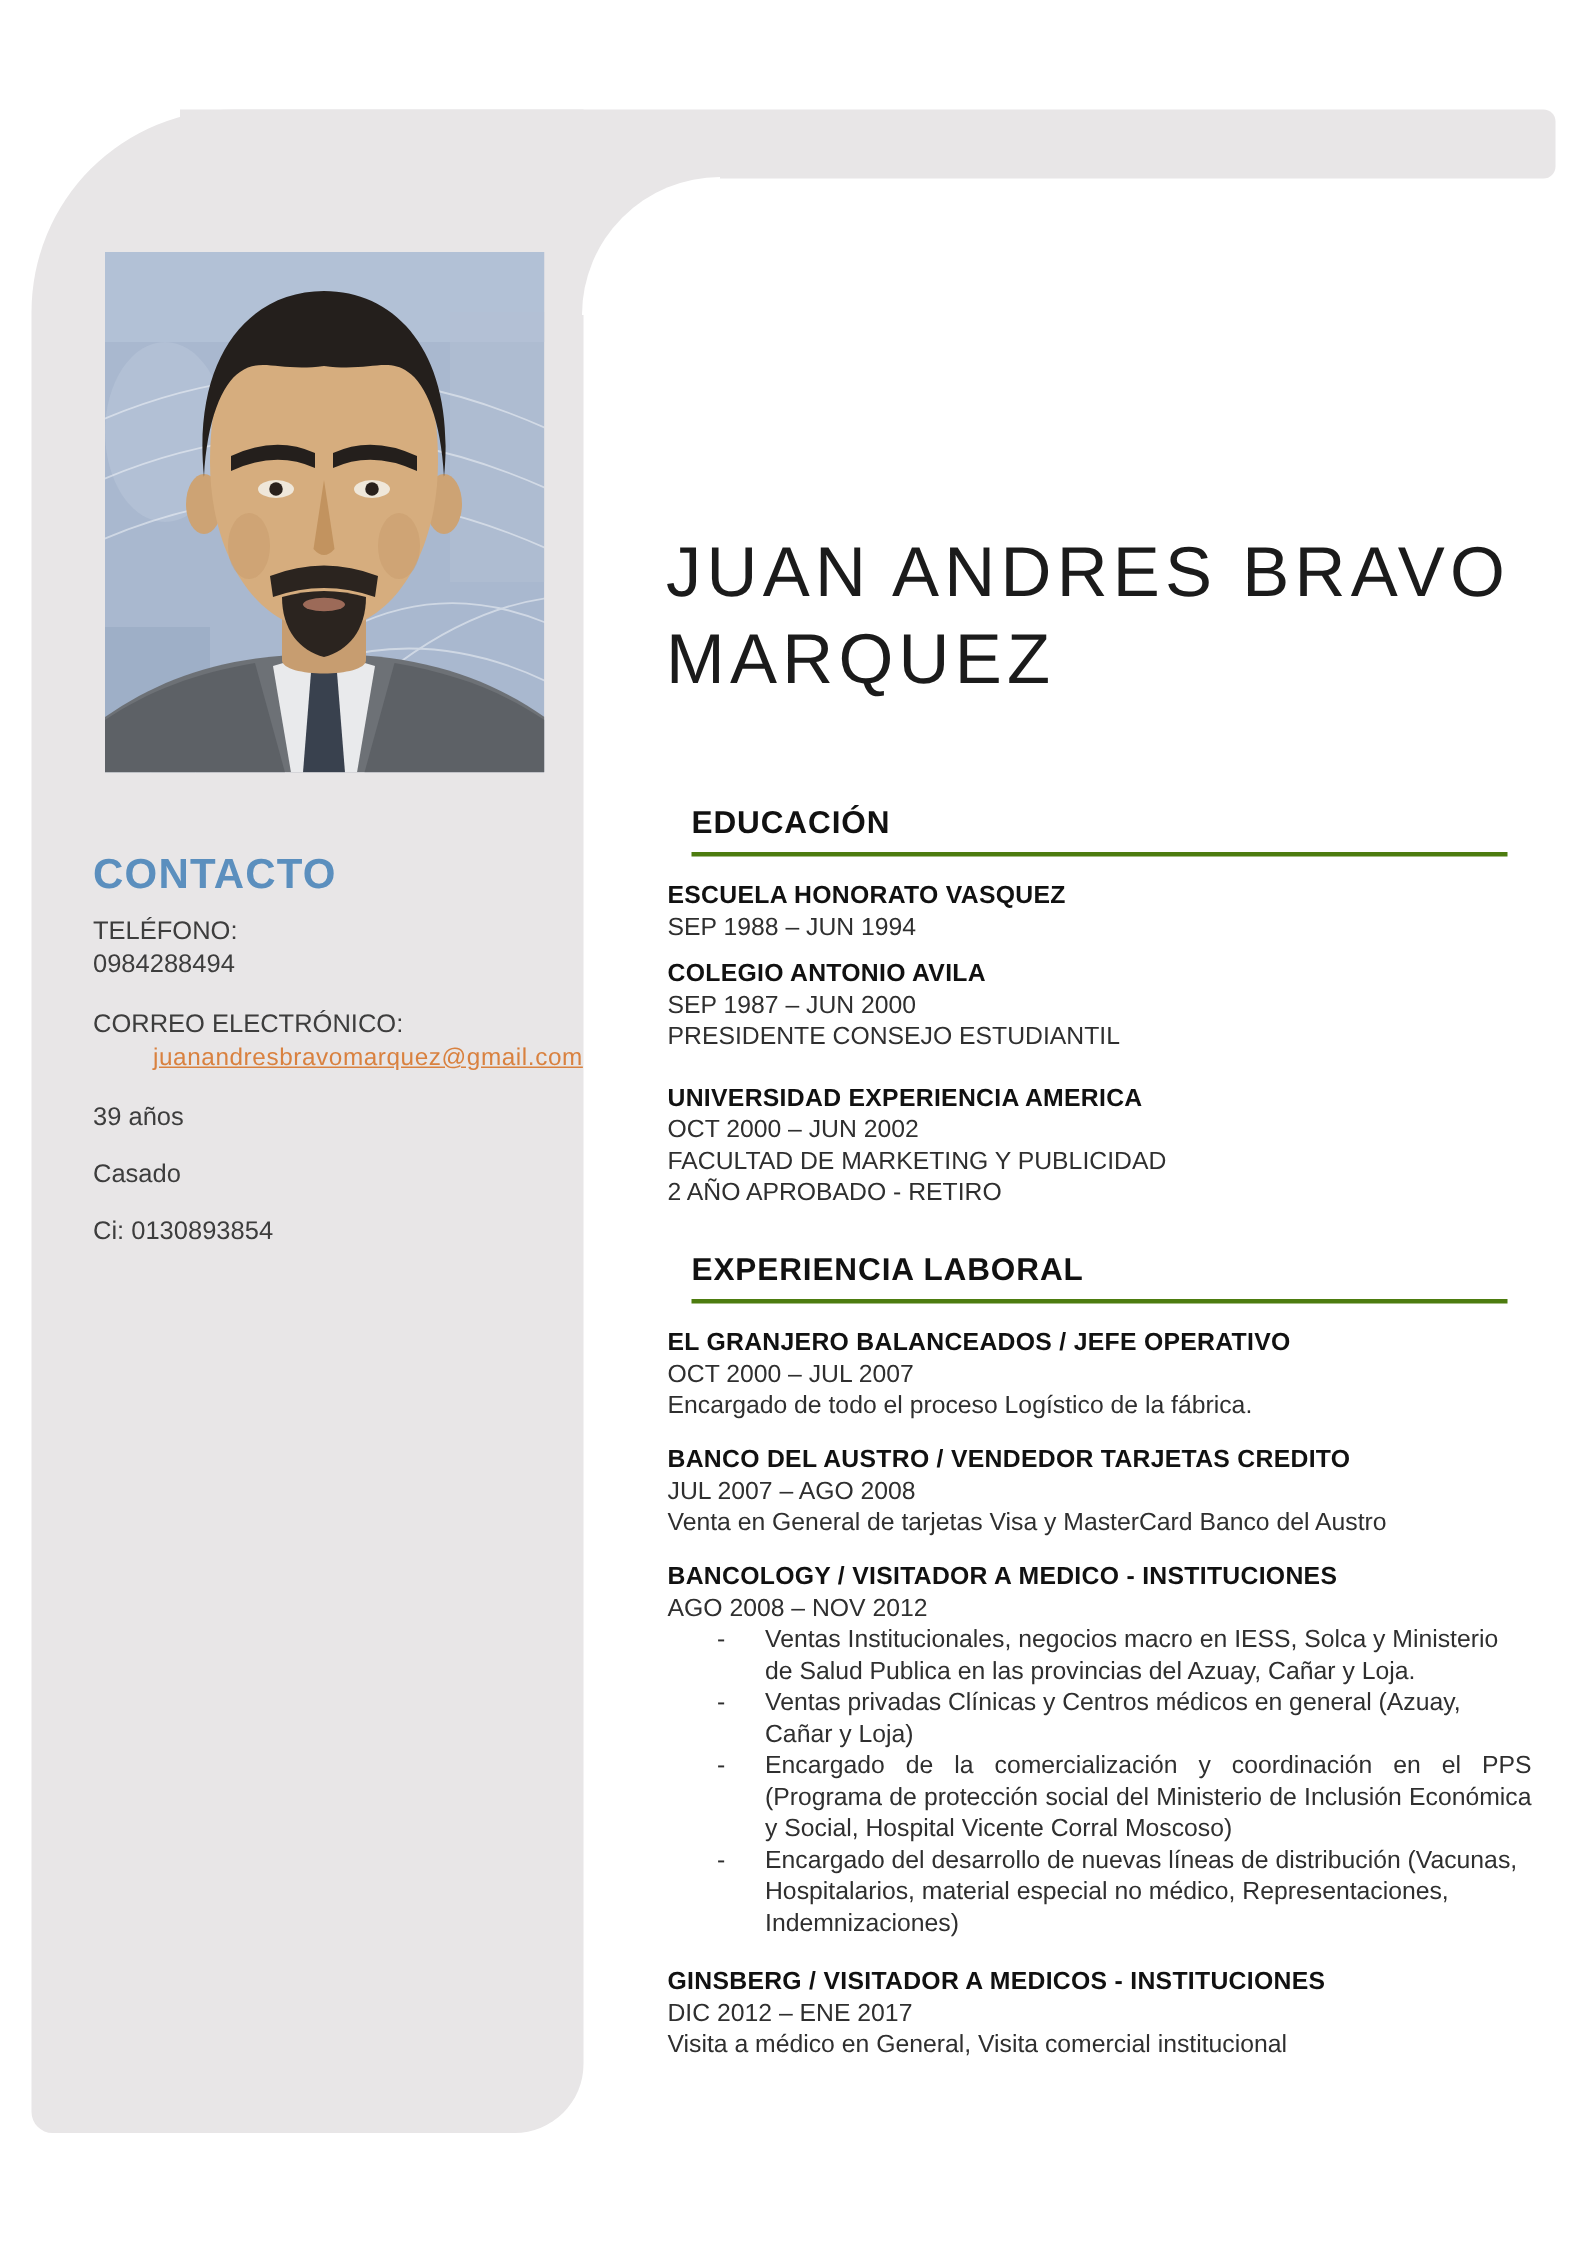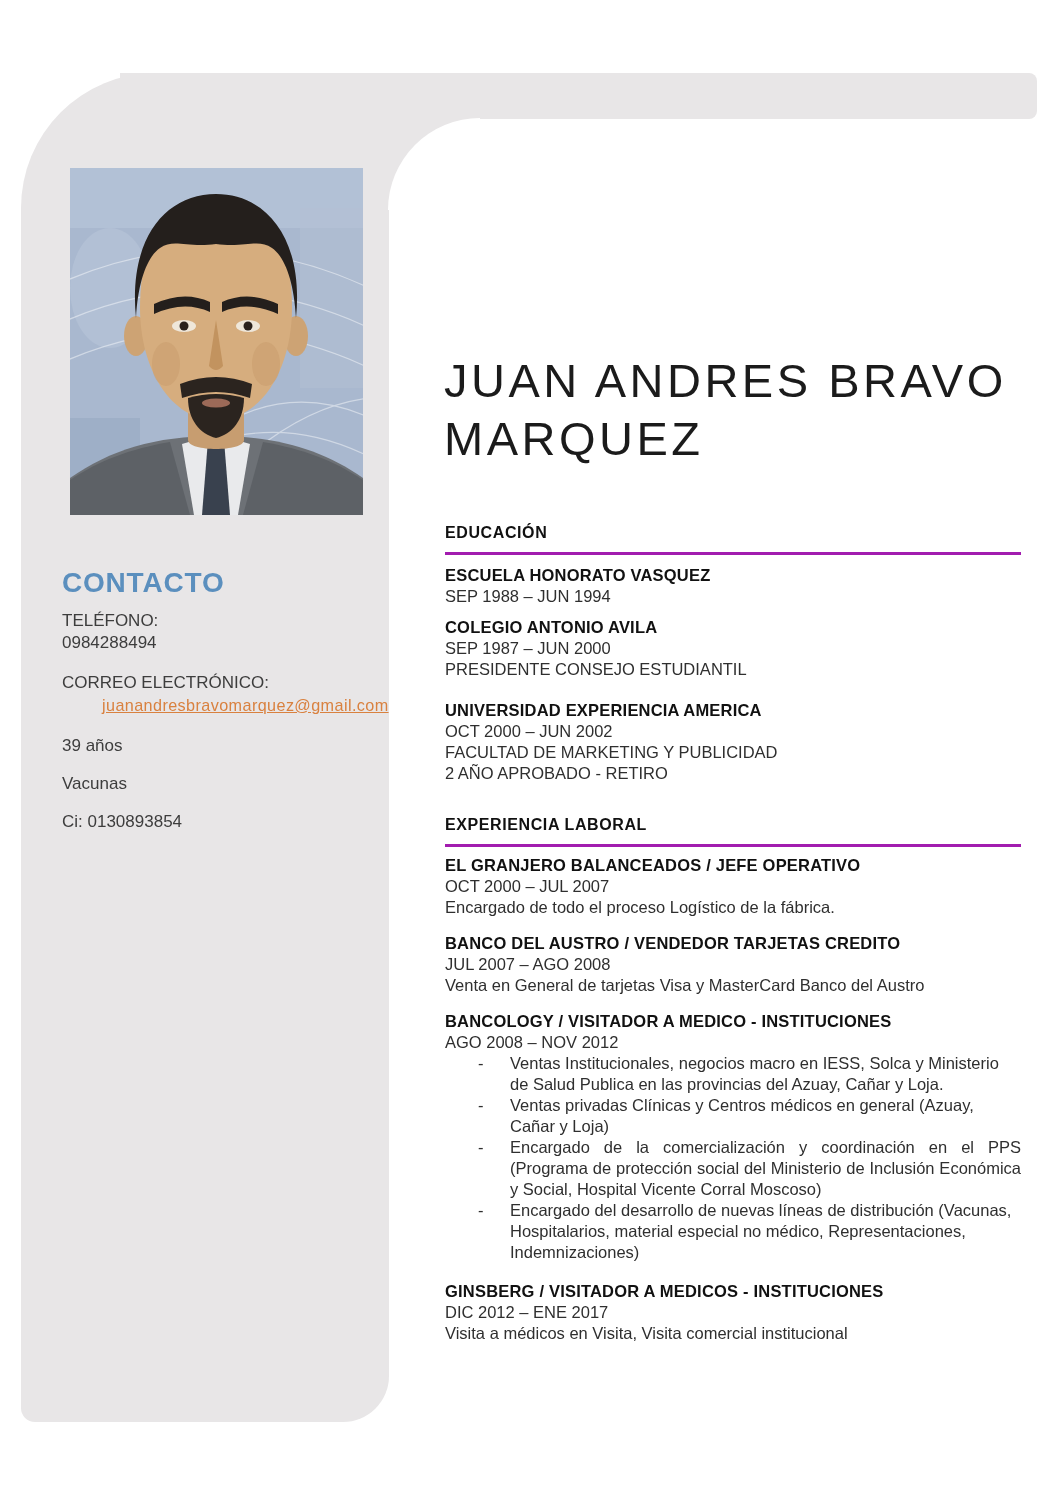--- a/index.html
+++ b/index.html
@@ -54,24 +54,24 @@
   .name{
     position:absolute;left:444px;top:352px;width:600px;
     font-size:47px;line-height:58px;font-weight:400;
     letter-spacing:3.5px;color:#1b1b1b;
   }
   .main{
     position:absolute;left:445px;top:522px;width:576px;
     font-size:16.5px;line-height:21px;
   }
   .section-heading{
-    font-size:16px;line-height:22px;font-weight:bold;color:#111111;
+    font-size:21px;line-height:22px;font-weight:bold;color:#111111;
     letter-spacing:0.6px;
-    border-bottom:3px solid #a21caf;
-    padding-bottom:8px;margin:0;
+    border-bottom:3px solid #4d7c0f;
+    padding-bottom:8px;margin:16px;
   }
   .section-heading.second{margin-top:30px;}
   .entry{margin-top:10px;}
   .entry-title{font-weight:bold;color:#111111;letter-spacing:0.2px;}
   .entry-line{color:#2f2f2f;}
   .bullets{margin:0;padding:0;list-style:none;}
   .bullet{position:relative;padding-left:65px;}
   .bullet .dash{position:absolute;left:33px;top:0;}
   .bullet.justify{text-align:justify;}
 </style>
@@ -137,21 +137,21 @@
     </svg>
   </div>
 
   <div class="contact">
     <p class="contact-heading">CONTACTO</p>
     <p class="contact-line">TELÉFONO:</p>
     <p class="contact-line gap18">0984288494</p>
     <p class="contact-line">CORREO ELECTRÓNICO:</p>
     <p class="contact-line gap18"><a href="#" class="email-link">juanandresbravomarquez@gmail.com</a></p>
     <p class="contact-line gap16">39 años</p>
-    <p class="contact-line gap16">Vacunas</p>
+    <p class="contact-line gap16">Casado</p>
     <p class="contact-line">Ci: 0130893854</p>
   </div>
 
   <div class="name">
     <div>JUAN ANDRES BRAVO</div>
     <div>MARQUEZ</div>
   </div>
 
   <div class="main">
     <h2 class="section-heading">EDUCACIÓN</h2>
@@ -191,18 +191,18 @@
           <ul class="bullets">
             <li class="bullet"><span class="dash">-</span>Ventas Institucionales, negocios macro en IESS, Solca y Ministerio de Salud Publica en las provincias del Azuay, Cañar y Loja.</li>
             <li class="bullet"><span class="dash">-</span>Ventas privadas Clínicas y Centros médicos en general (Azuay, Cañar y Loja)</li>
             <li class="bullet justify"><span class="dash">-</span>Encargado de la comercialización y coordinación en el PPS (Programa de protección social del Ministerio de Inclusión Económica y Social, Hospital Vicente Corral Moscoso)</li>
             <li class="bullet"><span class="dash">-</span>Encargado del desarrollo de nuevas líneas de distribución (Vacunas, Hospitalarios, material especial no médico, Representaciones, Indemnizaciones)</li>
           </ul>
         </div>
         <div class="entry" style="margin-top: 18px;">
           <div class="entry-title">GINSBERG / VISITADOR A MEDICOS - INSTITUCIONES</div>
           <div class="entry-line">DIC 2012 – ENE 2017</div>
-          <div class="entry-line">Visita a médicos en Visita, Visita comercial institucional</div>
+          <div class="entry-line">Visita a médico en General, Visita comercial institucional</div>
         </div>
       </div>
   </div>
 
 </div>
 
 </body></html>

